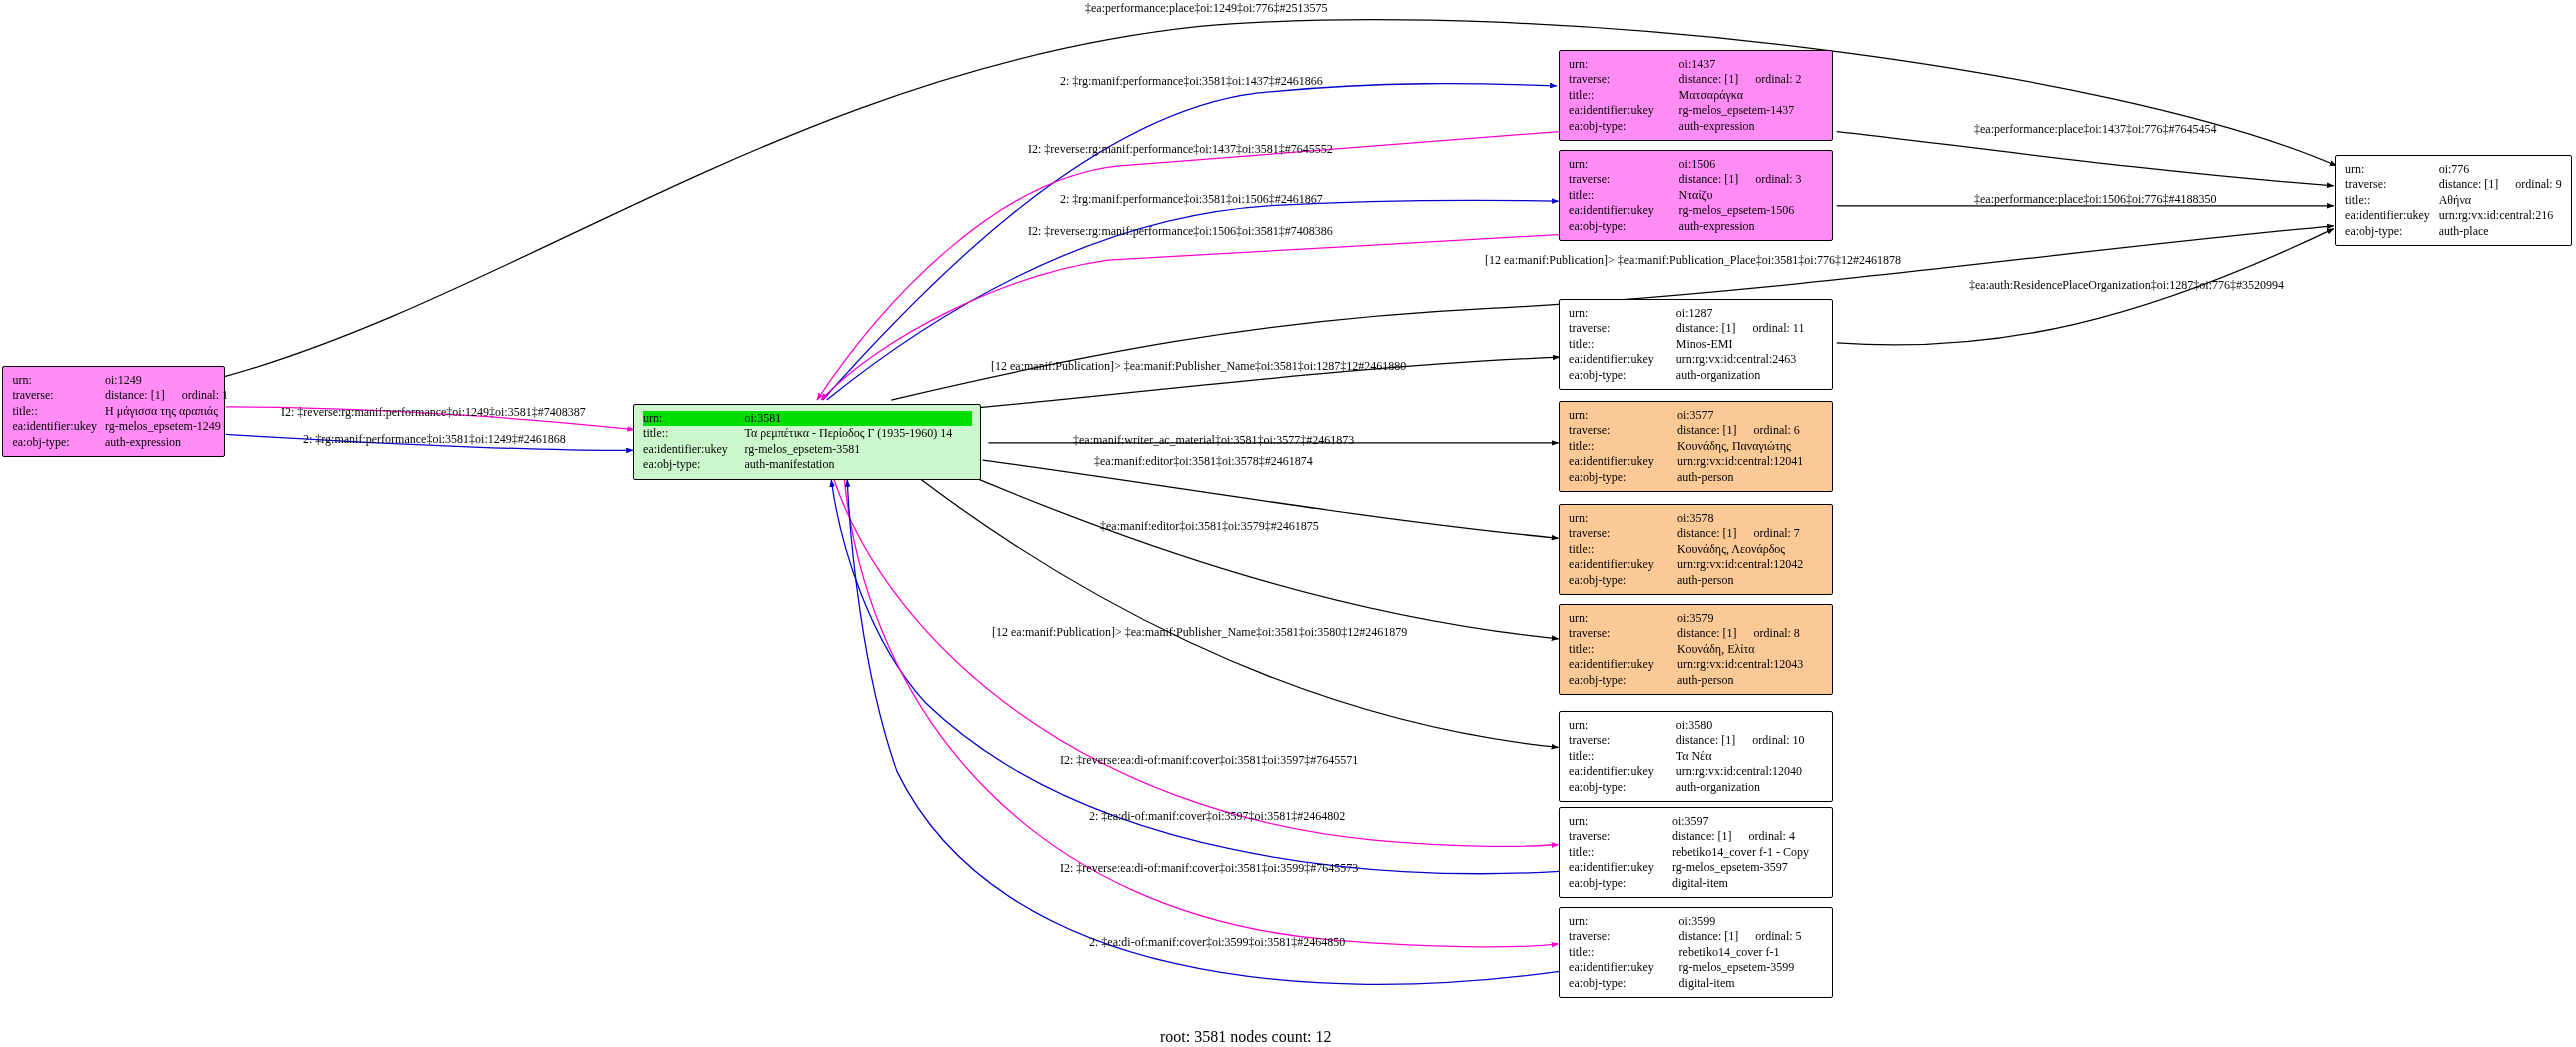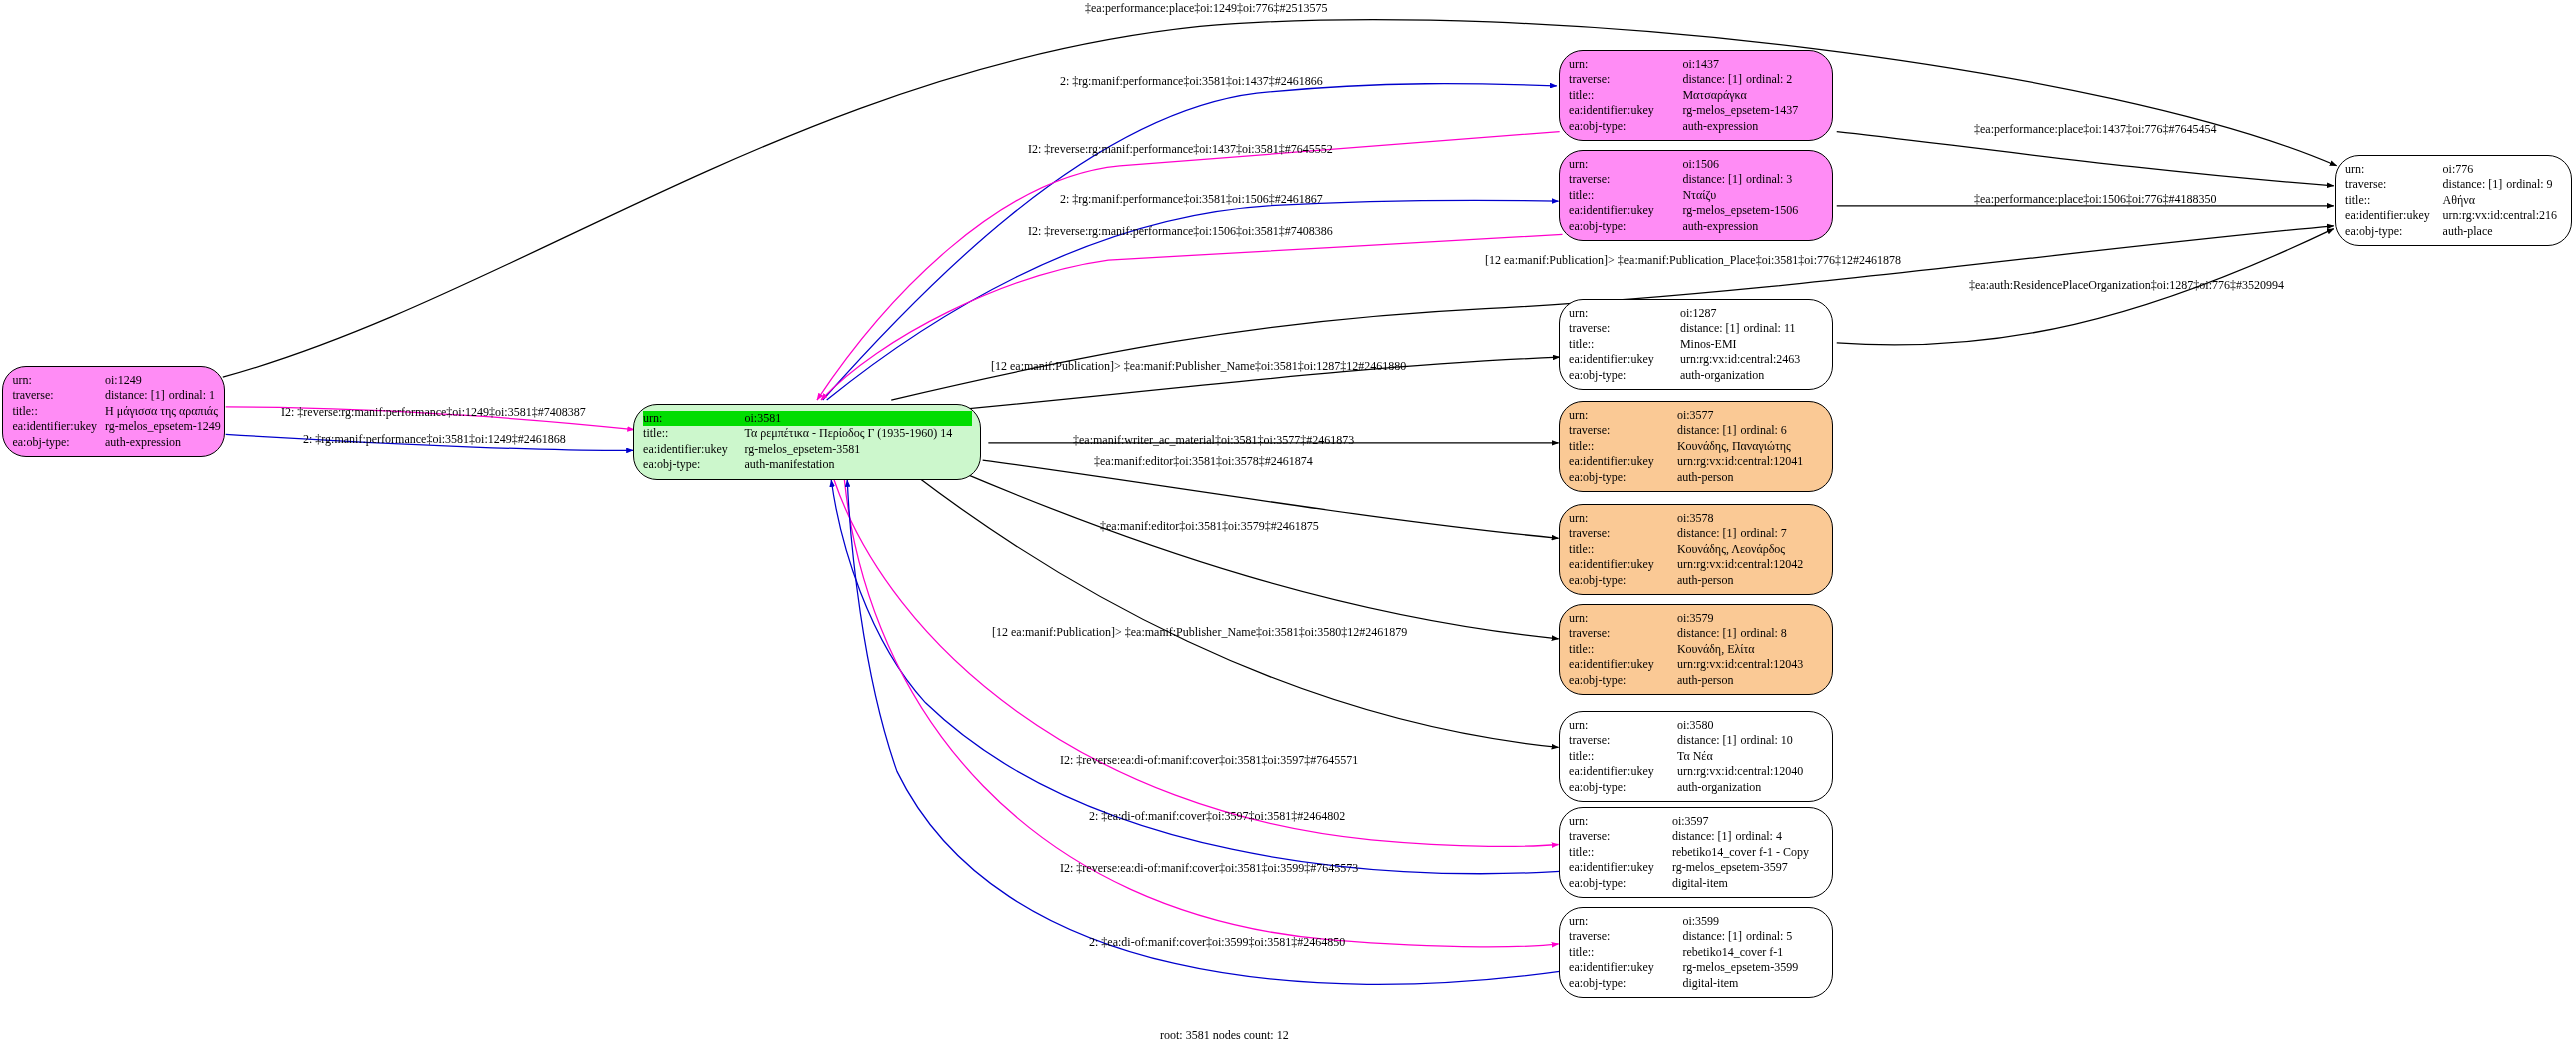--- a/index.html
+++ b/index.html
@@ -1,39 +1,39 @@
 <!DOCTYPE html>
 <html style="font-size:9.1px"><head>
 <meta charset="utf-8">
 <style>
   html,body{margin:0;padding:0;background:#ffffff;}
   body{font-family:"Liberation Serif", serif;color:#000;}
   #canvas{position:relative;width:2576px;height:1048px;background:#fff;overflow:hidden;}
   svg.edges{position:absolute;left:0;top:0;width:2576px;height:1048px;pointer-events:none;}
 
-  .node{position:absolute;border:1.1px solid #000;border-radius:24px;box-sizing:border-box;
+  .node{position:absolute;border:1.1px solid #000;border-radius:2px;box-sizing:border-box;
         padding:5.7px 8px 5.7px 9.1px;}
   .node table{border-collapse:collapse;width:100%;}
   .node td{font-size:12px;line-height:1.30;white-space:nowrap;padding:0 0;vertical-align:top;}
   .node td.k{padding-right:8px;}
   .node td.v{}
-  .kv-traverse span.ord{display:inline-block;padding-left:4px;}
+  .kv-traverse span.ord{display:inline-block;padding-left:17px;}
 
   .n-magenta{background:#ff8cf5;}
   .n-green{background:#ccf7cc;}
   .n-orange{background:#fac995;}
   .n-white{background:#ffffff;}
 
   .hl-row td{background:#00dd00;}
   .hl-row td.k{padding-right:0;}
   .hl-row td.k span,.hl-row td.v span{display:inline-block;}
 
   .elabel{position:absolute;font-size:12px;line-height:1;white-space:nowrap;color:#000;
           font-family:"Liberation Serif", serif;}
-  .rootlabel{position:absolute;font-size:12px;white-space:nowrap;}
+  .rootlabel{position:absolute;font-size:16px;white-space:nowrap;}
 </style>
 </head>
 <body>
 
 <div id="canvas">
 
   <svg class="edges" viewBox="0 0 4509 1834">
     <defs>
       <marker id="ahB" markerWidth="13" markerHeight="10" refX="12" refY="5" orient="auto" markerUnits="userSpaceOnUse">
         <path d="M0,0 L13,5 L0,10 z" fill="#000"></path>

